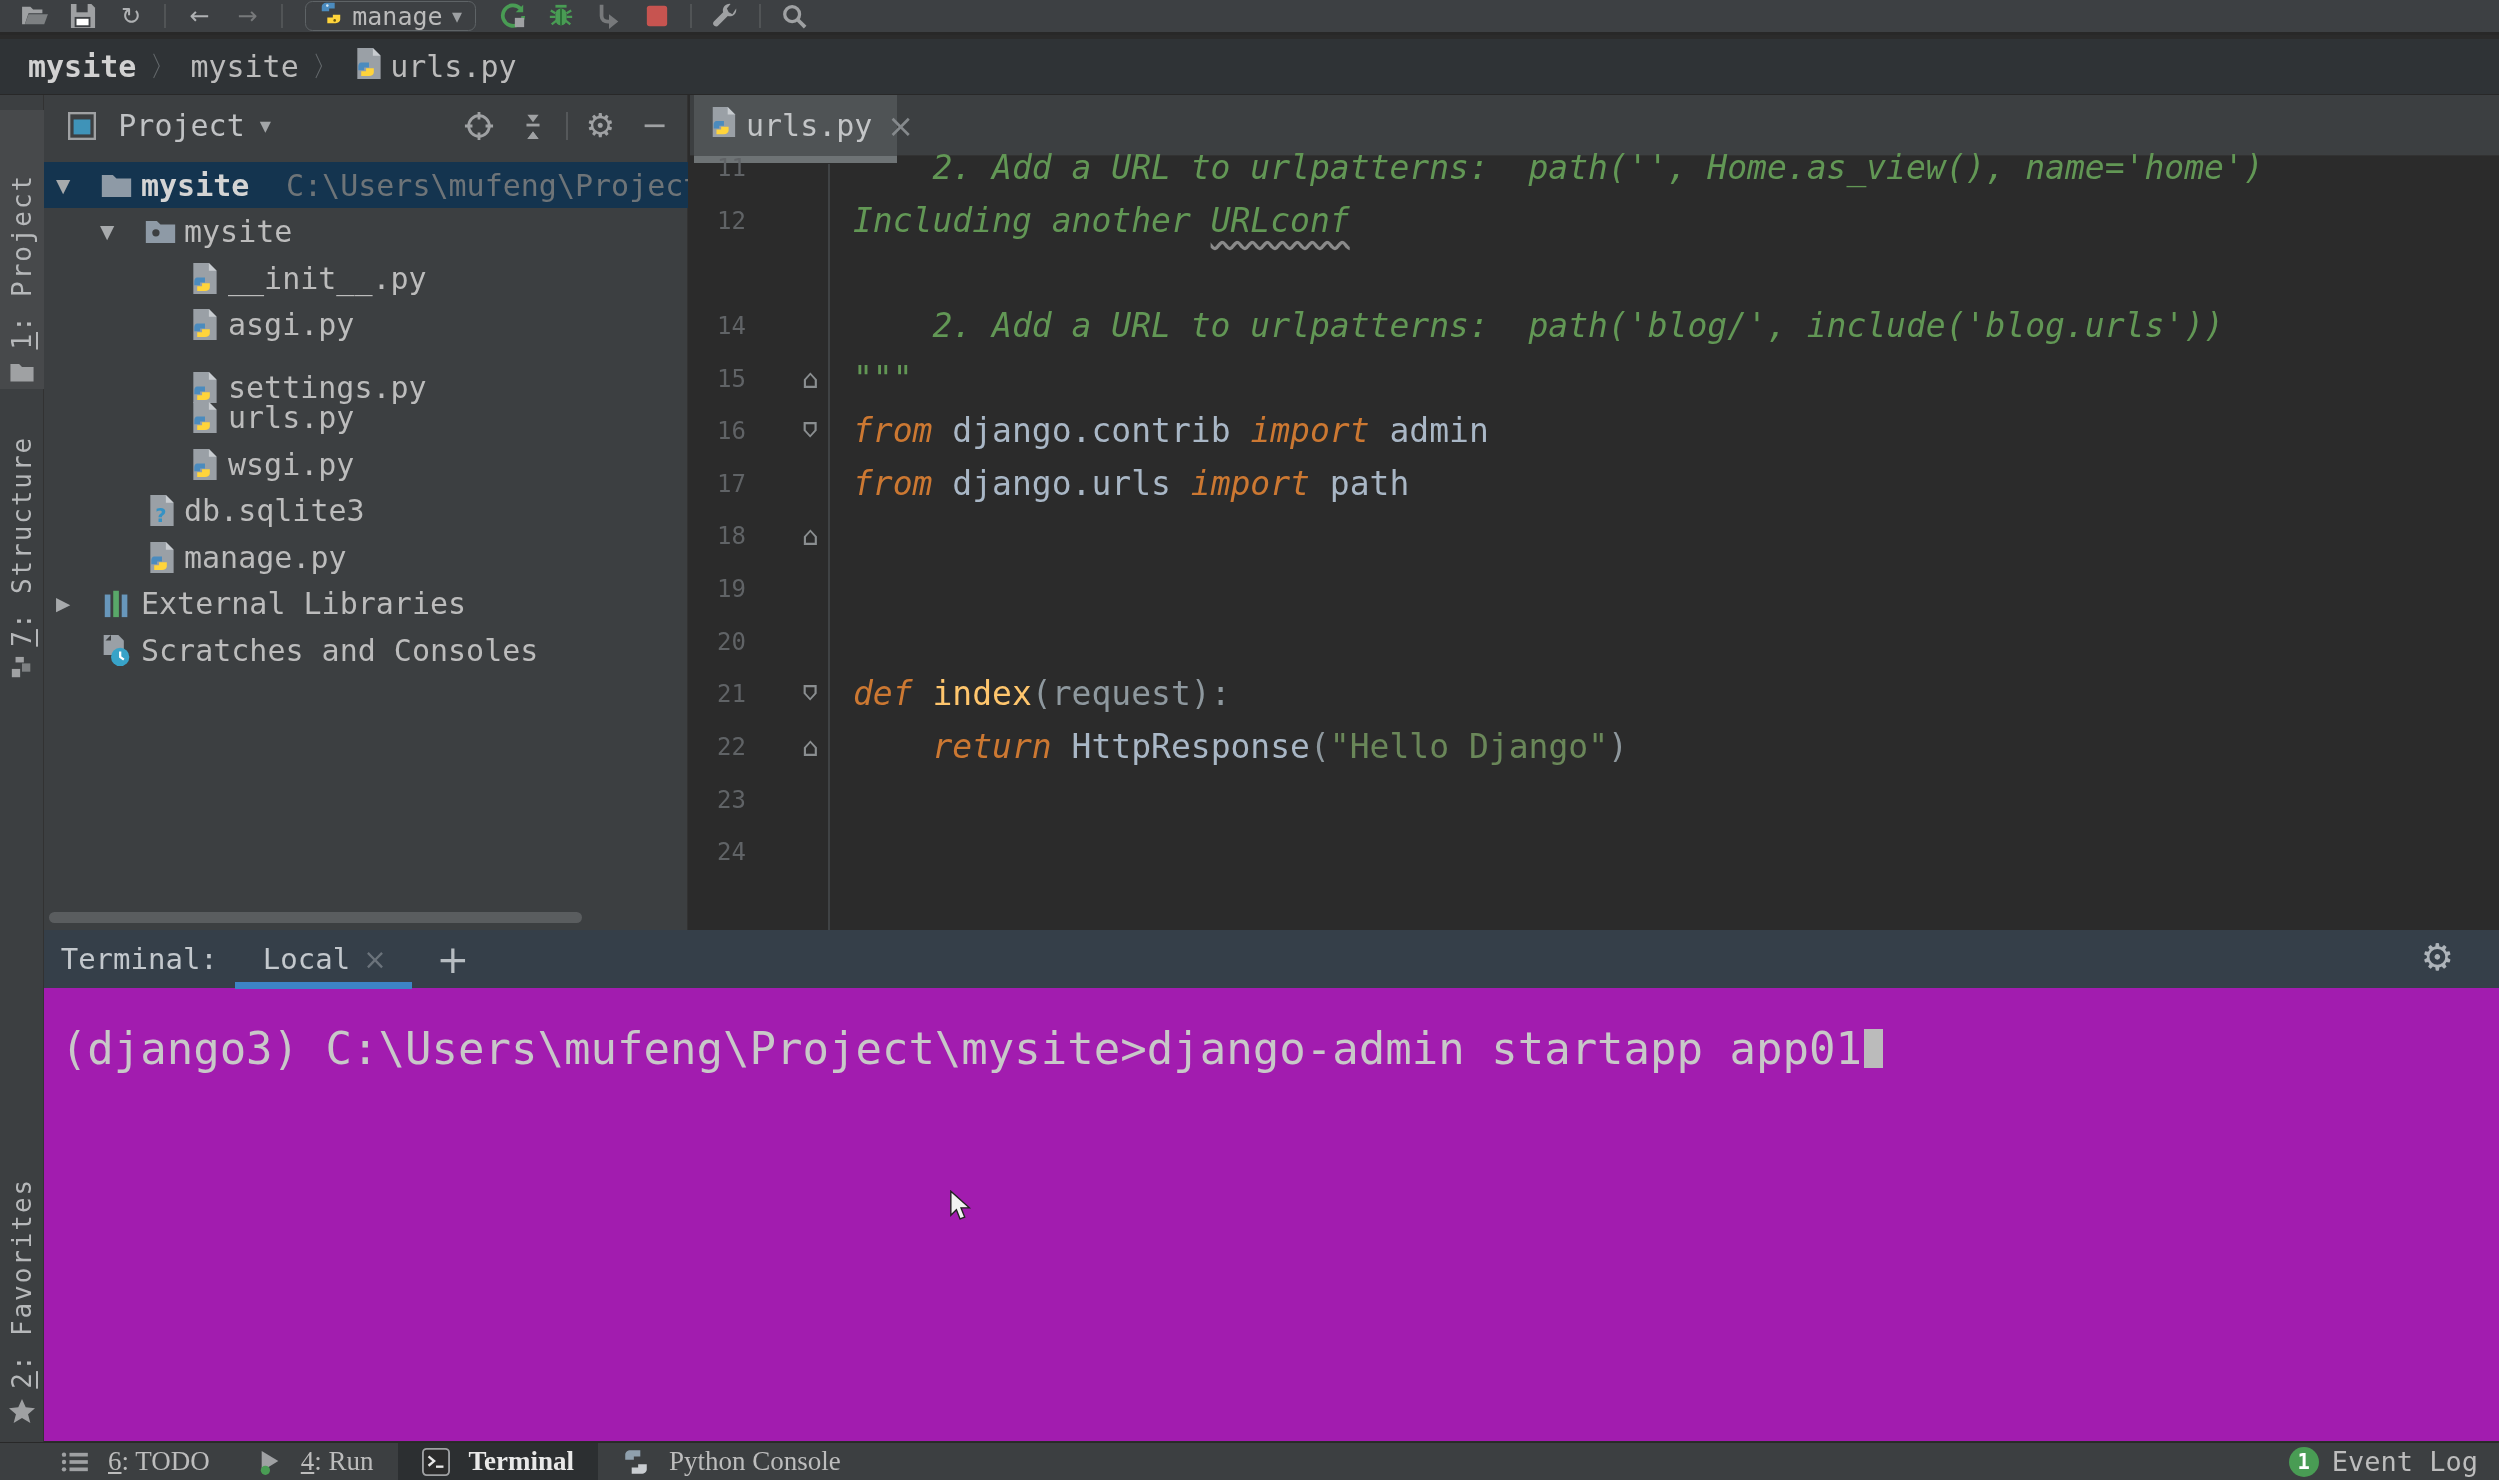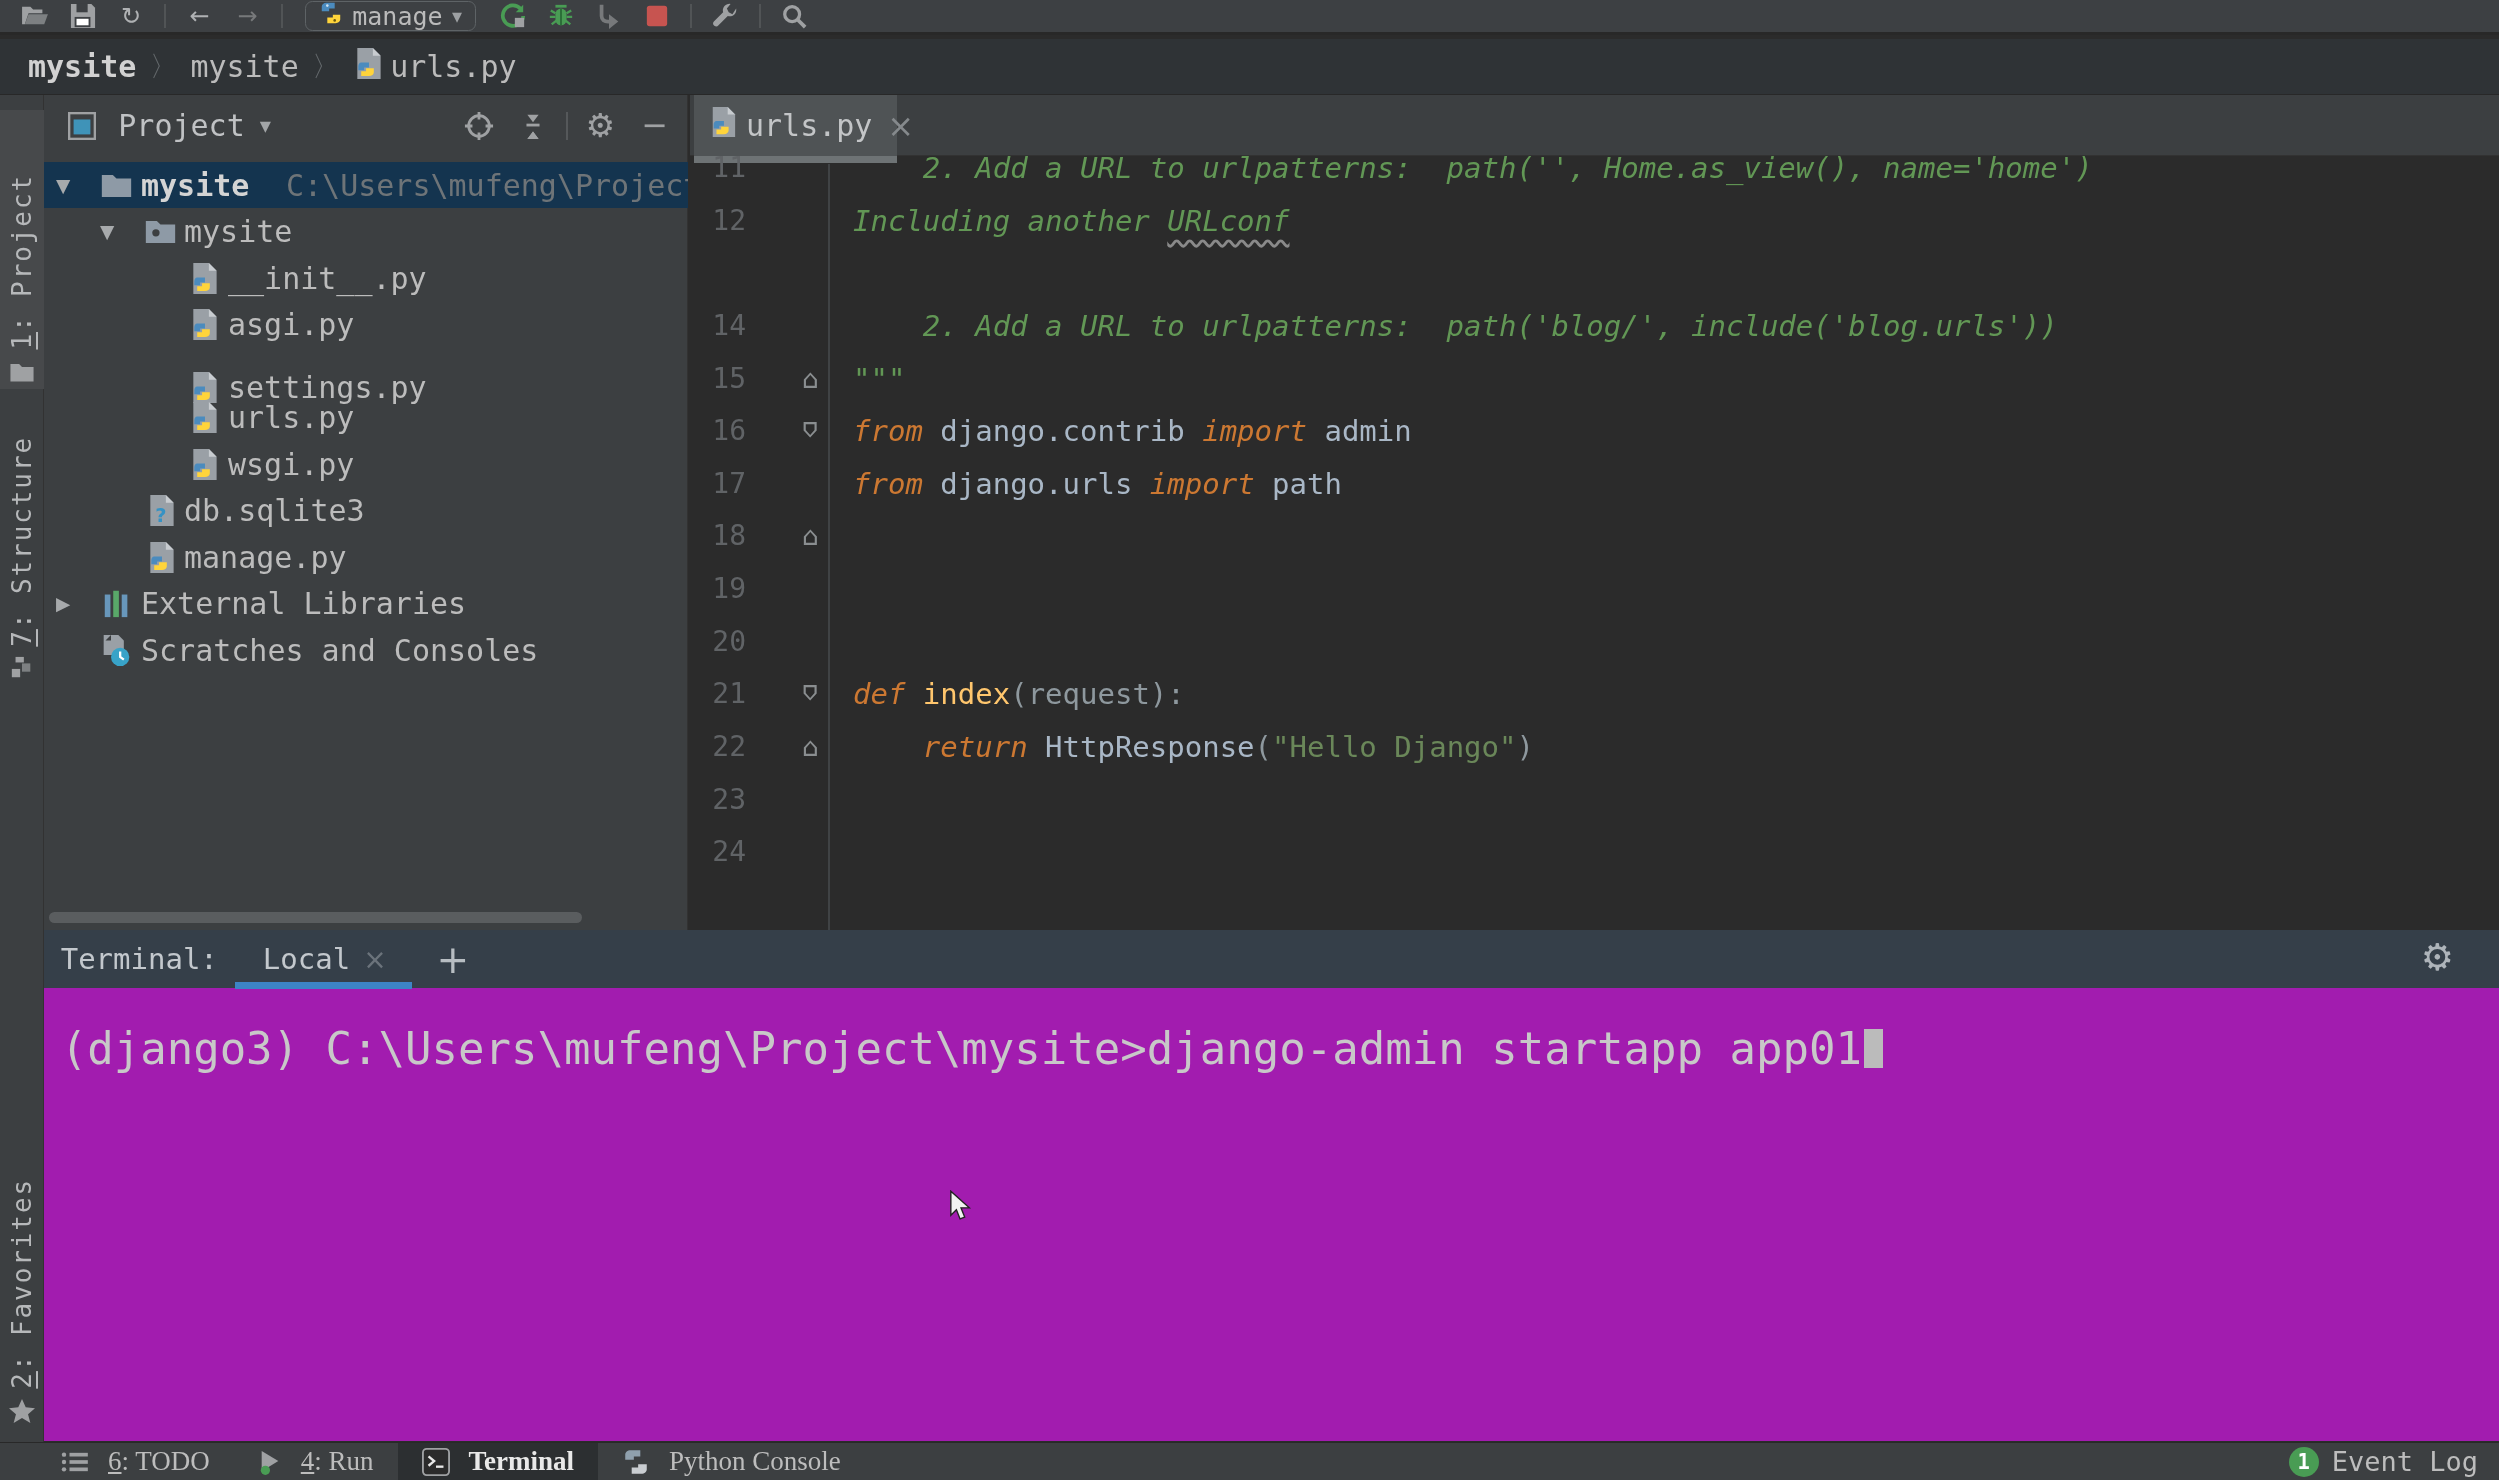--- a/index.html
+++ b/index.html
@@ -60,25 +60,25 @@
   
   #editor { position:absolute; left:690px; top:95px; width:1810px; height:835px; background:#2b2b2b; }
   #tabbar { position:absolute; left:0; top:0; width:1810px; height:61px; background:#3c3f41; border-bottom:1.9px solid #323232; }
   #editor-tab { position:absolute; left:3.7px; top:0; height:61px; width:203px; background:#4f5355;
                 display:flex; align-items:center; gap:9.3px; padding-left:15px; font-size:30px; color:#c3c5c7; }
   #editor-tab .close { color:#85898c; font-size:32px; margin-left:5.6px; font-family:"DejaVu Sans", sans-serif; }
   #tab-underline { position:absolute; left:3.7px; top:61px; width:203px; height:7.4px; background:#6e7375; }
   #gutter-line { position:absolute; left:138px; top:69px; width:1.9px; height:766px; background:#404345; }
   #code-area { position:absolute; left:0; top:46px; width:1810px; height:789px; }
   .crow { position:absolute; left:0; width:1810px; height:53px; display:flex; align-items:center; }
-  .crow .lnum { width:56px; text-align:right; color:#606366; font-size:28px; }
+  .crow .lnum { width:56px; text-align:right; color:#606366; font-size:24px; }
   .crow .foldcol { width:107px; height:53px; position:relative; }
   .crow .fold { position:absolute; left:56px; top:50%; transform:translateY(-50%); color:#8a8e90; font-size:26px; font-family:"DejaVu Sans", sans-serif; }
   .crow .fold.start { transform:translateY(-50%) rotate(180deg); }
-  .crow .ctext { font-size:29px; white-space:pre; }
+  .crow .ctext { font-size:33px; white-space:pre; }
   .c-doc { color:#629755; font-style:italic; }
   .c-typo { color:#629755; font-style:italic; text-decoration:underline; text-decoration-style:wavy; text-decoration-color:#8a8a8a; text-underline-offset:9.3px; }
   .c-kw { color:#cc7832;font-style:italic; }
   .c-pl { color:#a9b7c6; }
   .c-dim { color:#8e989e; }
   .c-fn { color:#ffc66d; }
   .c-str { color:#6a8759; }
 
   
   #terminal { position:absolute; left:44px; top:930px; width:2456px; height:511px; background:#a21caf; }

